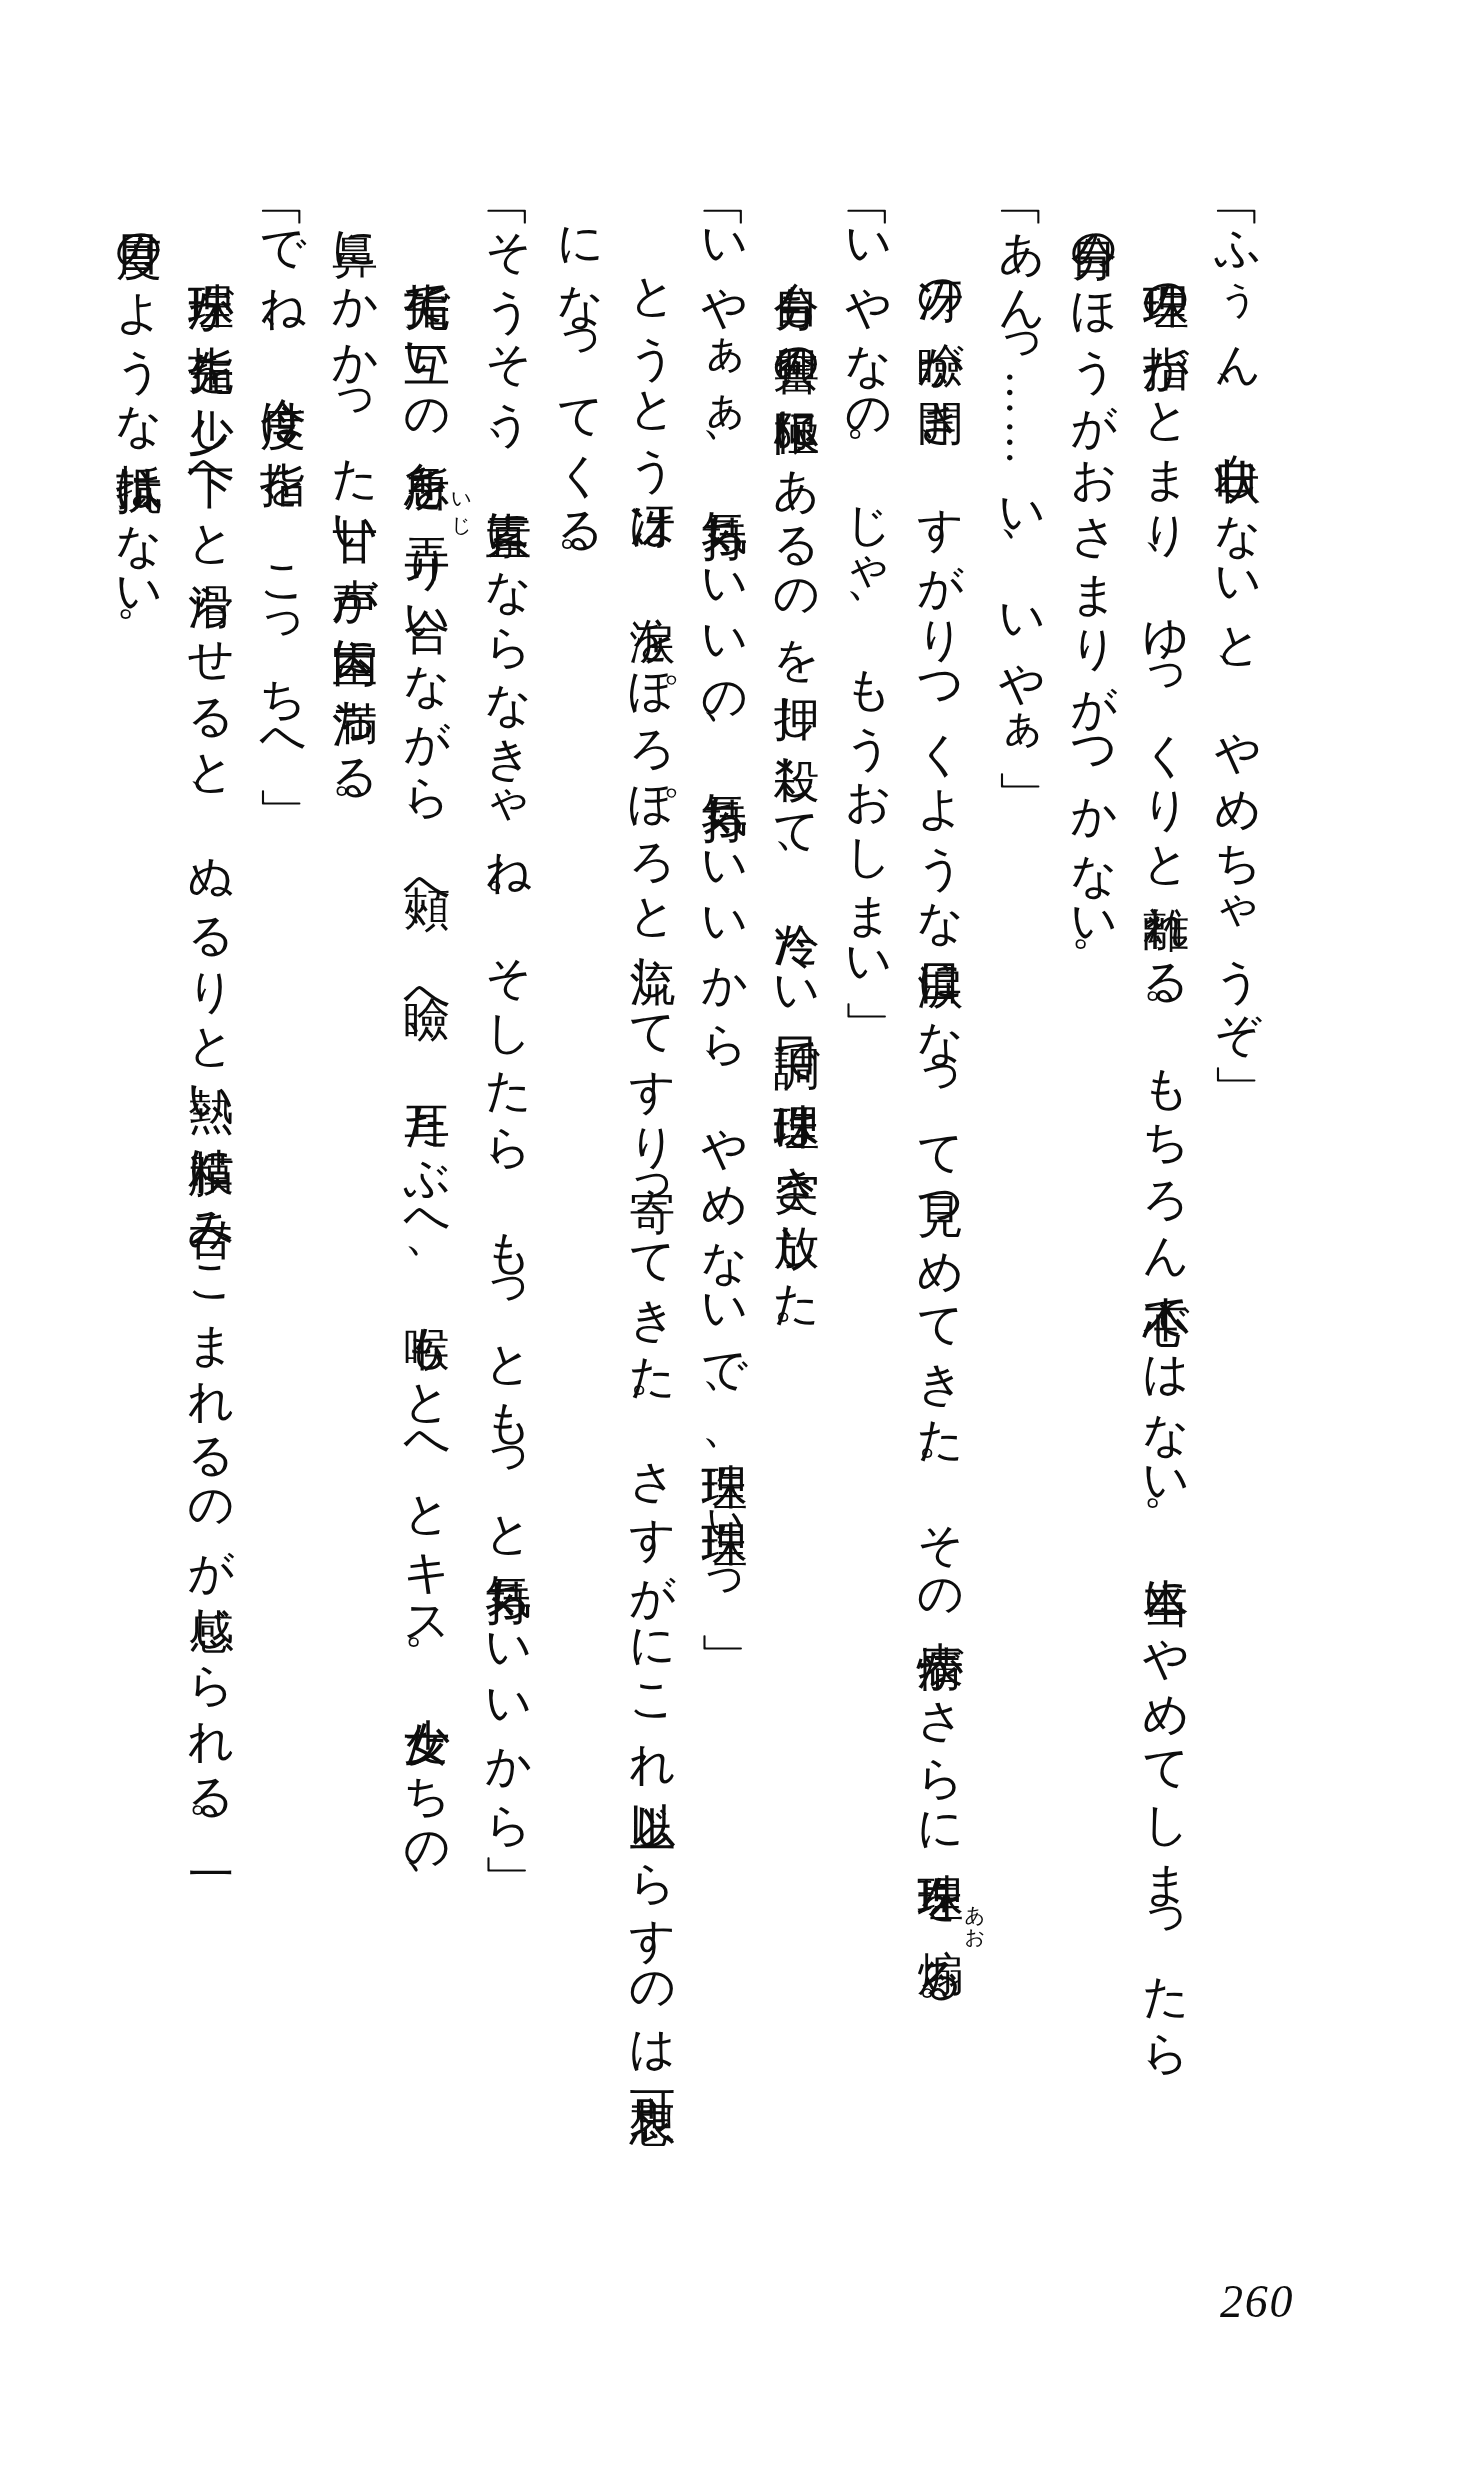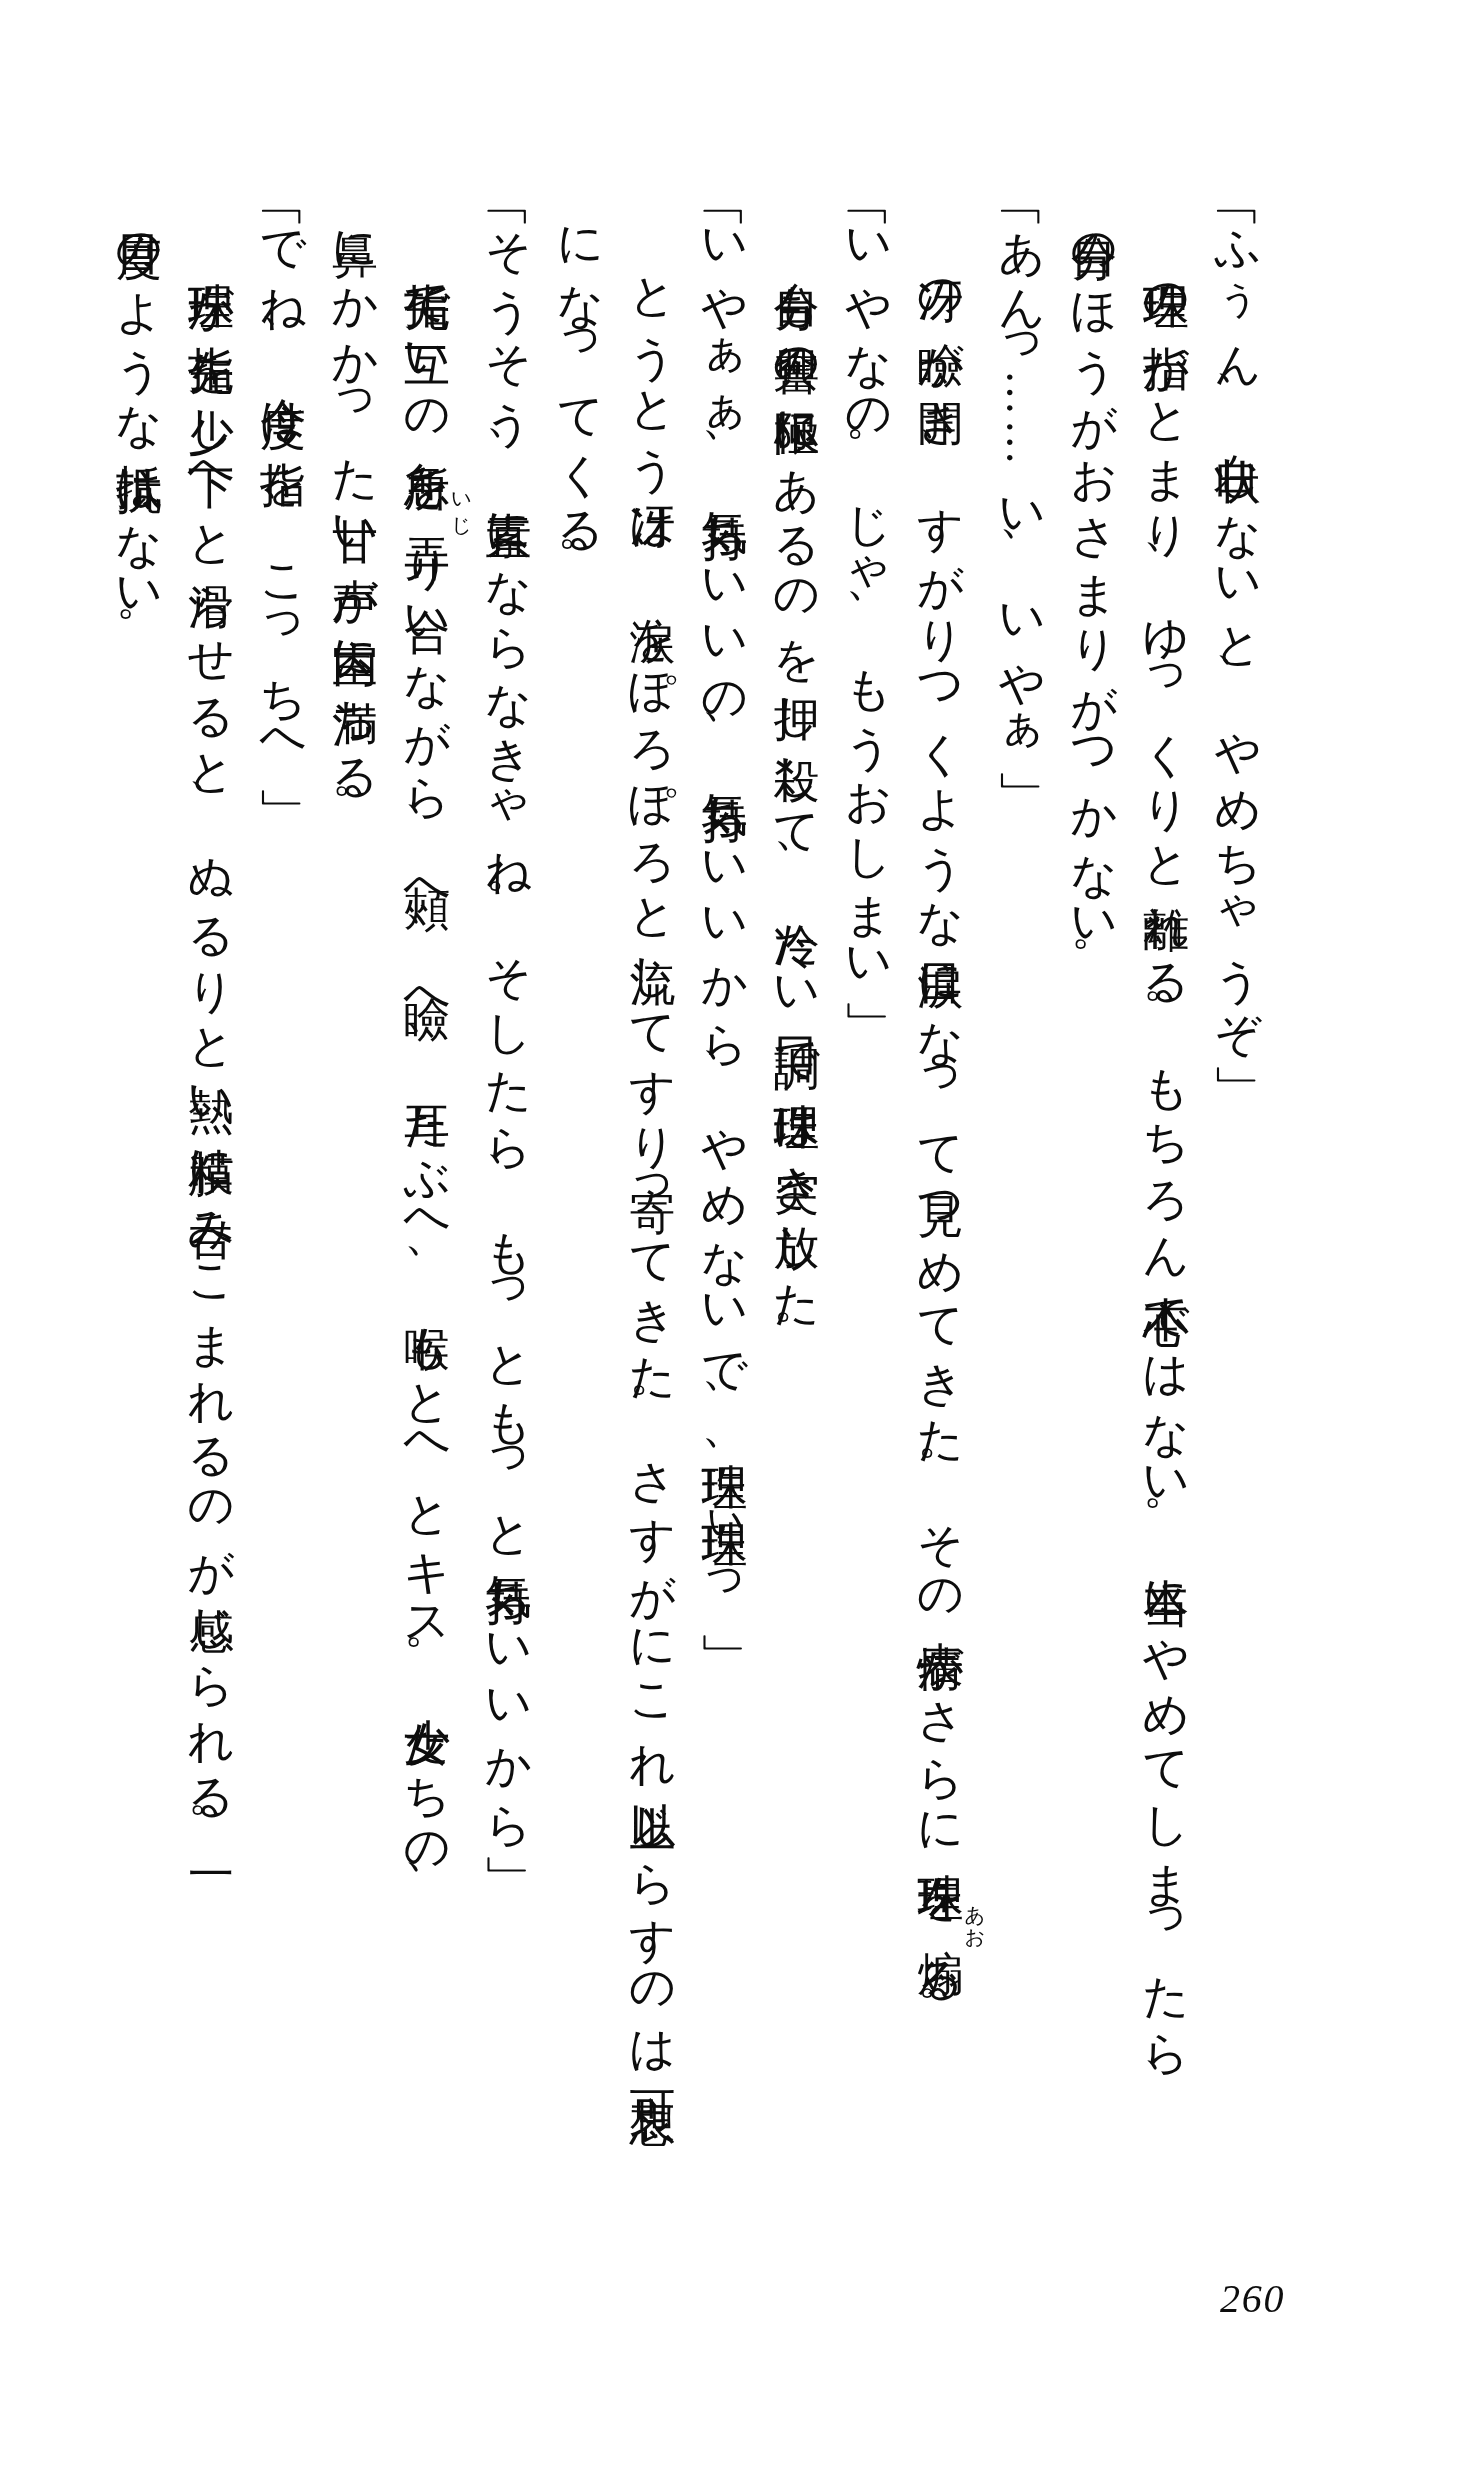--- a/index.html
+++ b/index.html
@@ -36,21 +36,21 @@
   rt {
     font-size: 20.3px;
     letter-spacing: 0;
     font-weight: 400;
   }
 
   .page-number {
     position: absolute;
     top: 2276px;
     left: 1220px;
-    font-size: 40px;
+    font-size: 46px;
     line-height: 1.15;
     font-style: italic;
     letter-spacing: 1.8px;
     color: #0d0d0d;
   }
 </style>
 </head>
 <body>
 
 <div class="page">

